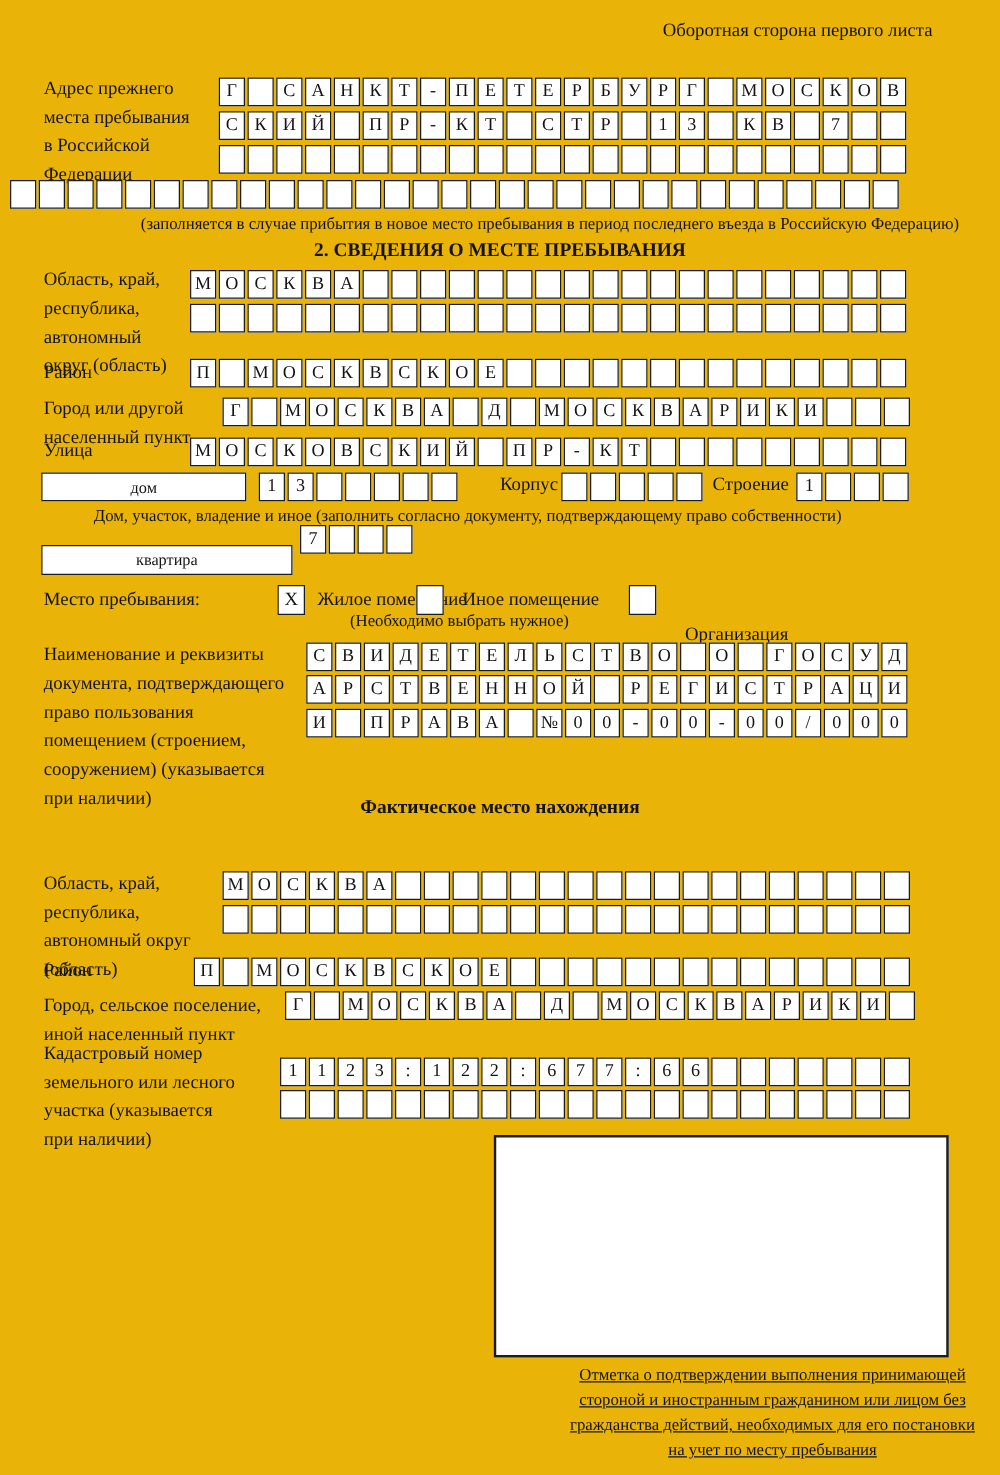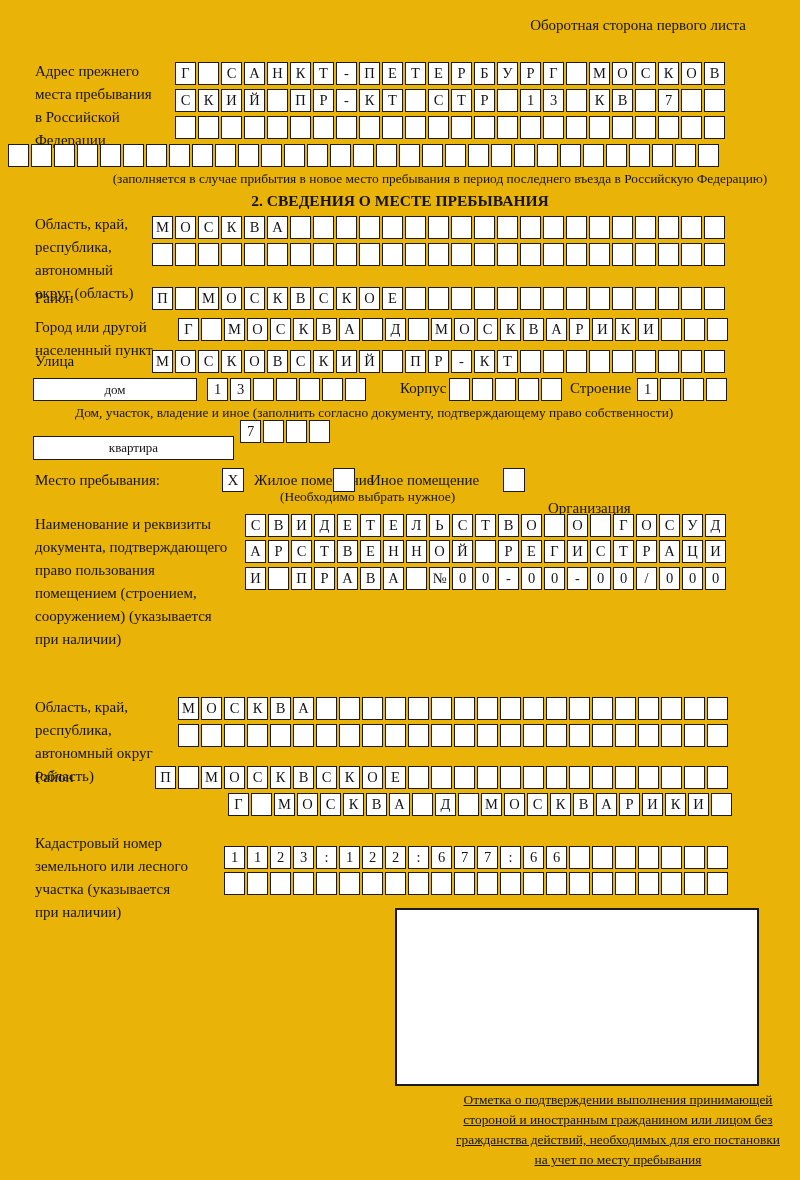--- a/index.html
+++ b/index.html
@@ -414,20 +414,21 @@
       <span class="cell">0</span>
       <span class="cell">-</span>
       <span class="cell">0</span>
       <span class="cell">0</span>
       <span class="cell">/</span>
       <span class="cell">0</span>
       <span class="cell">0</span>
       <span class="cell">0</span>
     </div>
 
+  <div class="title" style="top:637px;">Фактическое место нахождения</div>
 
   <div class="label" style="left:35px;top:696px;width:145px;">Область, край,
 республика,
 автономный округ
 (область)</div>
   <div class="boxrow" style="left:178px;top:697px;">
       <span class="cell">М</span>
       <span class="cell">О</span>
       <span class="cell">С</span>
       <span class="cell">К</span>
@@ -501,20 +502,22 @@
       <span class="cell"></span>
       <span class="cell"></span>
       <span class="cell"></span>
       <span class="cell"></span>
       <span class="cell"></span>
       <span class="cell"></span>
       <span class="cell"></span>
       <span class="cell"></span>
     </div>
 
+  <div class="label" style="left:35px;top:794px;width:200px;">Город, сельское поселение,
+иной населенный пункт</div>
   <div class="boxrow" style="left:228px;top:793px;">
       <span class="cell">Г</span>
       <span class="cell"></span>
       <span class="cell">М</span>
       <span class="cell">О</span>
       <span class="cell">С</span>
       <span class="cell">К</span>
       <span class="cell">В</span>
       <span class="cell">А</span>
       <span class="cell"></span>

